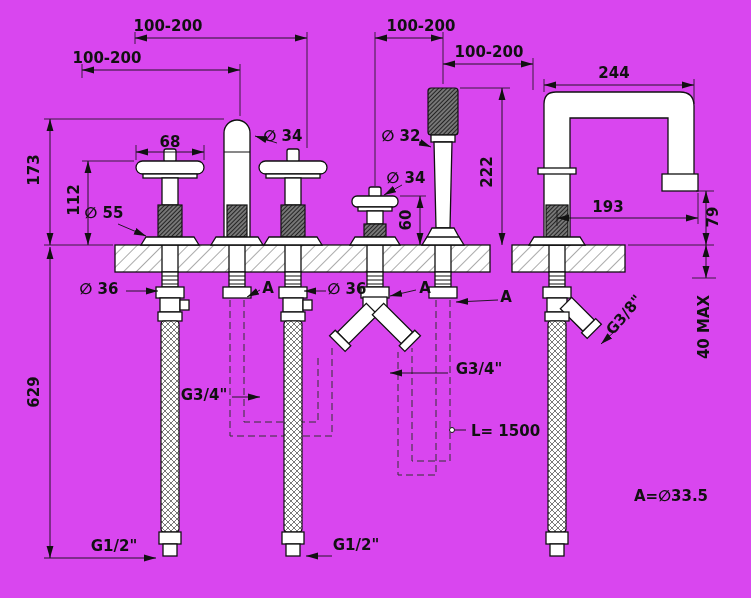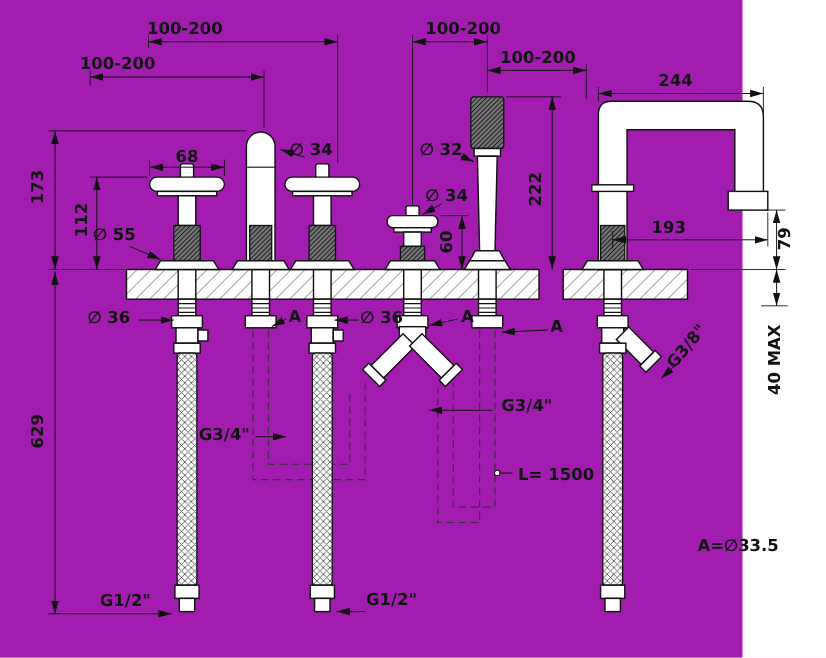--- a/index.html
+++ b/index.html
@@ -1,16 +1,16 @@
 <!DOCTYPE html>
 <html><head>
 <meta charset="utf-8">
 <style>
   html,body{margin:0;padding:0;background:#ffffff;}
-  .stage{width:675px;height:598px;background:#a21caf;position:relative;font-family:"DejaVu Sans",sans-serif;}
+  .stage{width:751px;height:598px;background:#d946ef;position:relative;font-family:"DejaVu Sans",sans-serif;}
   svg{display:block;}
   .outline{fill:#ffffff;stroke:#111;stroke-width:1.3;}
   .thin{fill:none;stroke:#111;stroke-width:1;}
   .dim{fill:none;stroke:#111;stroke-width:0.9;}
   .ext{fill:none;stroke:#111;stroke-width:0.8;}
   .dashed{fill:none;stroke:#333;stroke-width:1;stroke-dasharray:7 4;}
   .lbl{font-family:"DejaVu Sans",sans-serif;font-size:15px;font-weight:bold;fill:#111;}
 </style>
 </head>
 <body>

